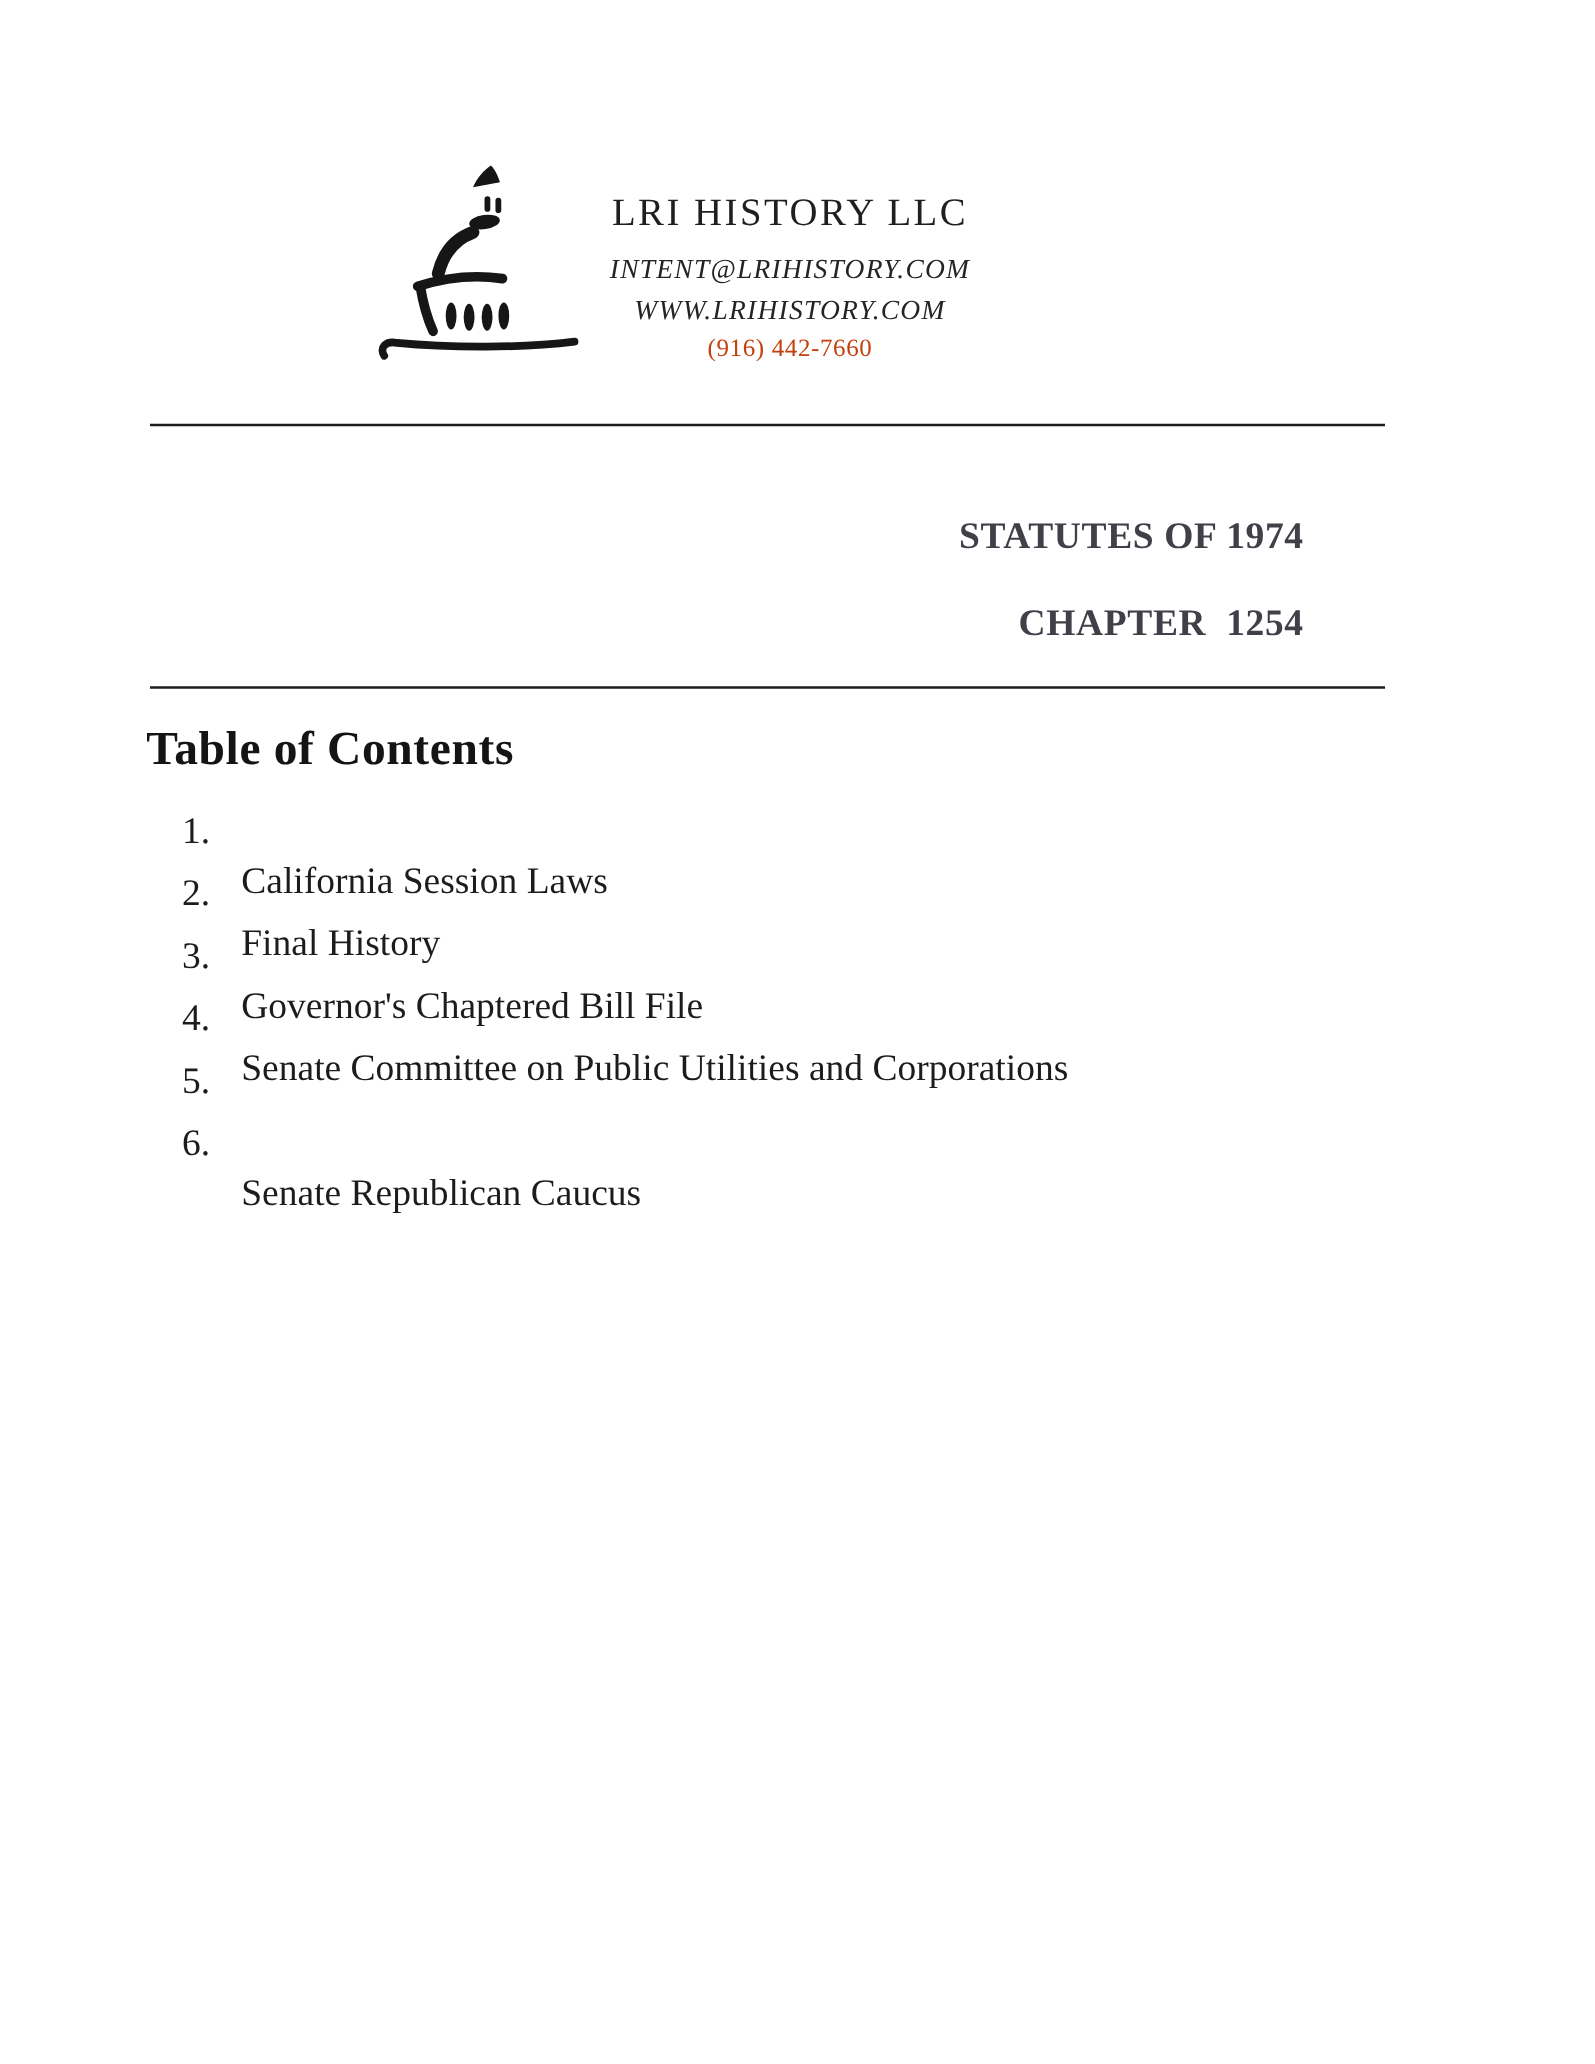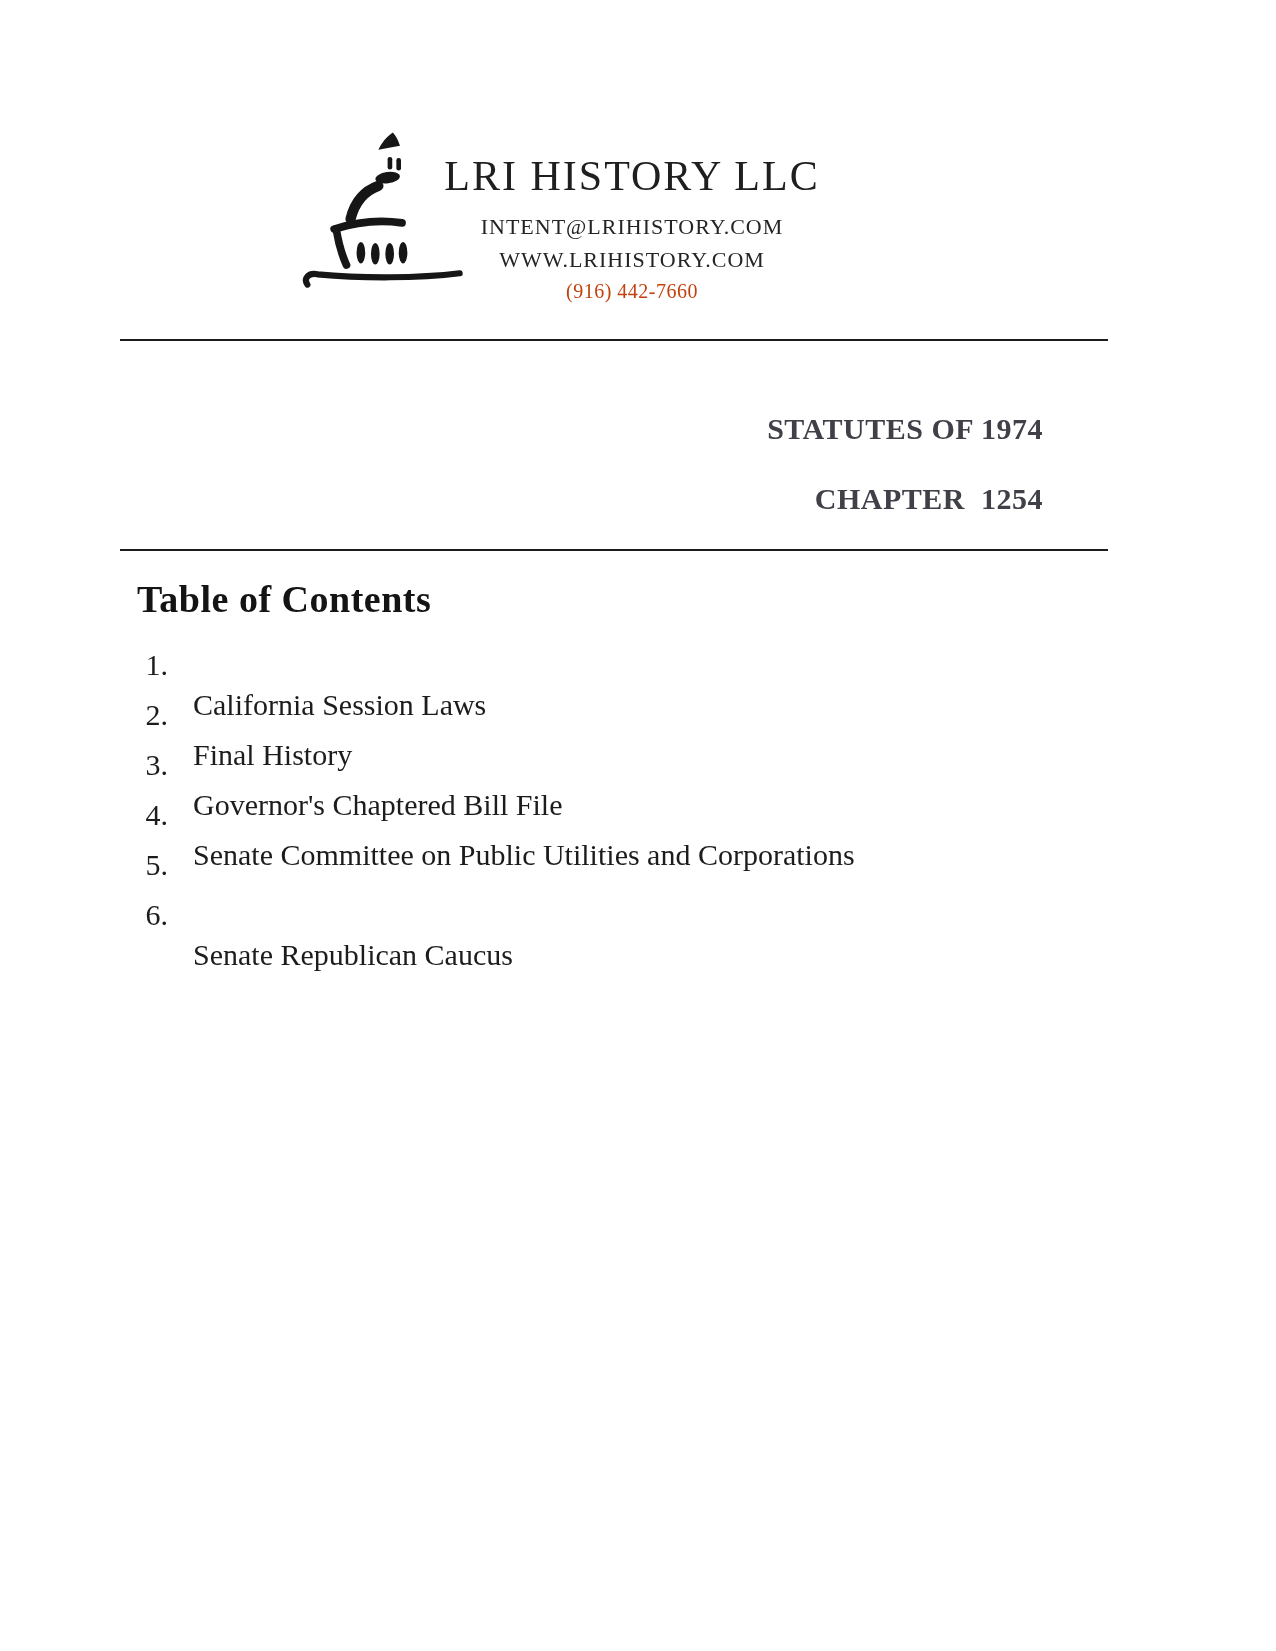--- a/index.html
+++ b/index.html
@@ -22,32 +22,33 @@
     height: 165px;
   }
   .company-block {
     position: absolute;
     left: 432px;
     top: 152px;
     width: 400px;
     text-align: center;
   }
   .company-name {
-    font-size: 42px;
+    font-size: 31px;
     letter-spacing: 2px;
     color: #1f1f1f;
     margin-bottom: 14px;
     white-space: nowrap;
   }
   .company-line {
     font-size: 22px;
     letter-spacing: 1px;
     color: #242424;
     margin-bottom: 7px;
     white-space: nowrap;
+    font-style: italic;
   }
   .company-phone {
     font-size: 20px;
     letter-spacing: 0.5px;
     color: #c2410c;
   }
 
   
   .rule {
     position: absolute;
@@ -78,21 +79,20 @@
 
   
   .toc-heading {
     position: absolute;
     left: 117px;
     top: 577px;
     font-size: 38px;
     font-weight: bold;
     color: #141414;
     letter-spacing: 0.5px;
-    margin-left: 20px;
   }
   .toc-list {
     position: absolute;
     left: 126px;
     top: 648px;
     list-style: none;
     margin: 0;
     padding: 0;
   }
   .toc-item {

